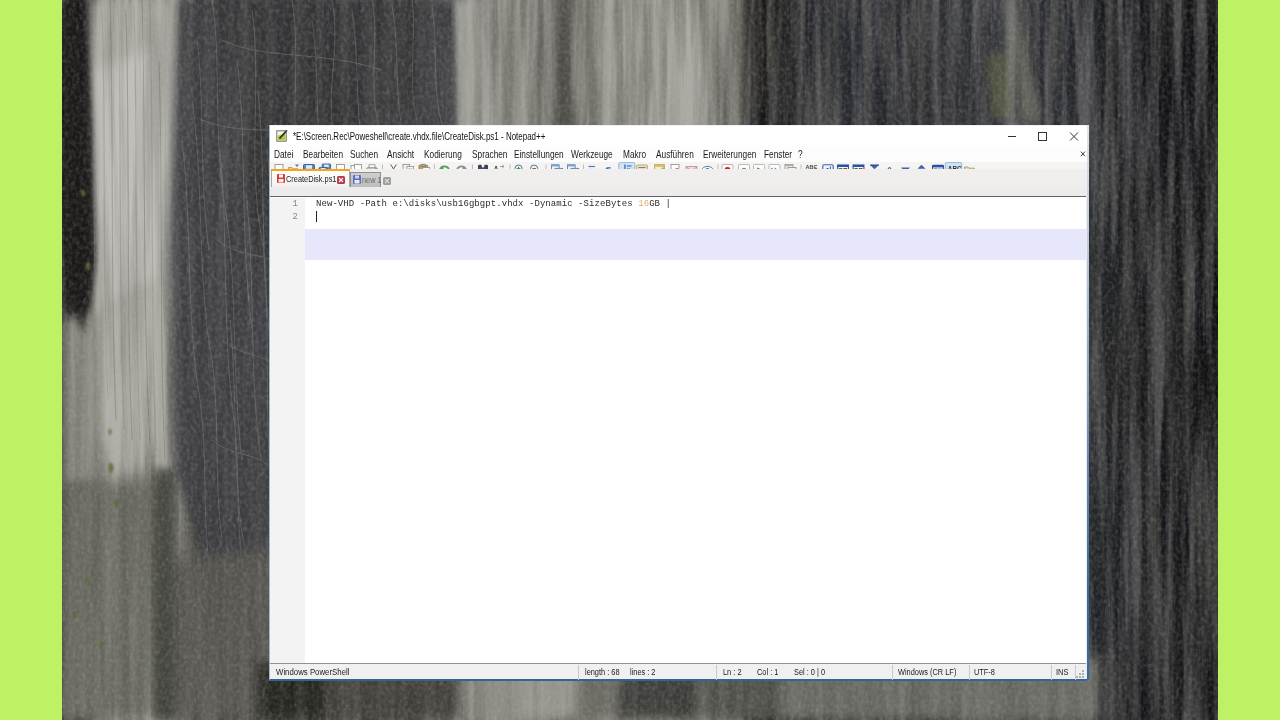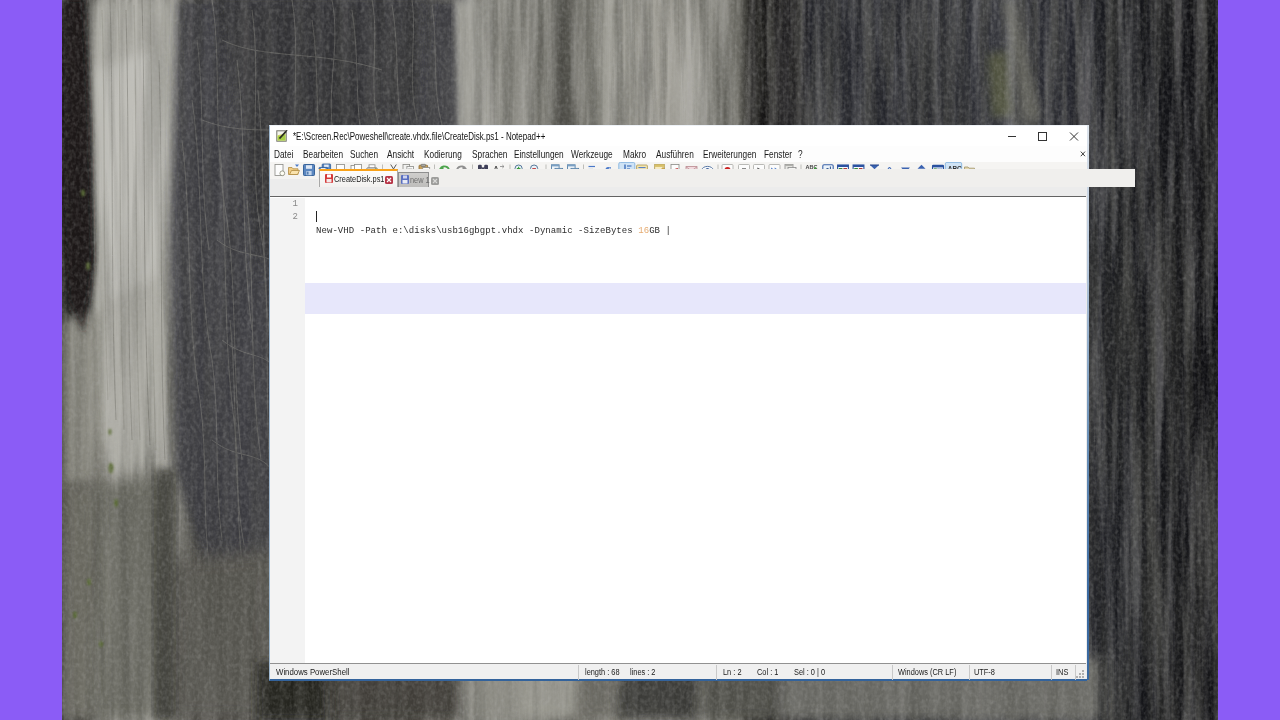--- a/index.html
+++ b/index.html
@@ -1,43 +1,43 @@
 <!DOCTYPE html>
 <html><head>
 <meta charset="utf-8">
 <style>
   html,body{margin:0;padding:0;width:1280px;height:720px;overflow:hidden;background:#000;}
   *{box-sizing:border-box;}
-  #stage{position:absolute;left:0;top:0;width:1280px;height:720px;background:#8b5cf6;font-family:"Liberation Sans",sans-serif;}
+  #stage{position:absolute;left:0;top:0;width:1280px;height:720px;background:#bef264;font-family:"Liberation Sans",sans-serif;}
   #photo{position:absolute;left:62px;top:0;width:1156px;height:720px;}
   #win{position:absolute;left:269px;top:125px;width:818px;height:556px;
        background:#ececec;border-left:1px solid #9fb8cf;
        border-bottom:2px solid #33639c;border-top:1px solid #eef2f7;}
   #rightborder{position:absolute;right:-2px;top:-1px;width:2px;height:555px;
        background:linear-gradient(180deg,#dde4ec 0%,#b5c6da 25%,#6d92b8 55%,#3a69a0 85%);}
   .abs{position:absolute;}
   #titlebar{position:absolute;left:0;top:0;width:100%;height:20px;background:#ffffff;}
   #title{position:absolute;left:23px;top:4px;font-size:10.5px;color:#111;white-space:pre;
          transform:scaleX(0.76);transform-origin:0 0;}
   #menubar{position:absolute;left:0;top:20px;width:100%;height:16px;background:#fdfdfd;font-size:11.5px;color:#1a1a1a;}
   #menubar span{position:absolute;top:2px;transform:scaleX(0.72);transform-origin:0 0;white-space:pre;margin-left:-1.5px;}
   #toolbar{position:absolute;left:0;top:36px;width:100%;height:17px;background:#f5f4f2;}
-  #tabbar{position:absolute;left:0;top:43px;width:100%;height:18px;background:#f0efed;margin-left:48px;}
+  #tabbar{position:absolute;left:0;top:43px;width:100%;height:18px;background:#f0efed;}
   #tab1{position:absolute;left:1px;top:0;width:78.5px;height:18px;background:linear-gradient(#fdfdfc,#f2f1ef);
         border:1px solid #a8a8a8;border-bottom:none;border-top:2.5px solid #f9a21a;}
   #tab1t{position:absolute;left:14px;top:3px;font-size:9px;color:#1c1c1c;transform:scaleX(0.82);transform-origin:0 0;white-space:pre;}
   #tab2{position:absolute;left:80.2px;top:2.5px;width:31px;height:15.5px;background:linear-gradient(#cfcecc,#bebdbb);
         border:1px solid #8f8f8f;border-bottom:none;}
   #tab2t{position:absolute;left:11px;top:2px;font-size:9px;color:#6e6e6e;transform:scaleX(0.82);transform-origin:0 0;white-space:pre;}
   #editor{position:absolute;left:0;top:70px;width:815.5px;height:467.5px;background:#fff;border-top:1px solid #636363;}
   #gutter{position:absolute;left:0;top:1px;width:35px;height:465px;background:#f3f3f3;color:#888;
           font-family:"Liberation Mono",monospace;font-size:9px;text-align:right;padding-right:7px;line-height:13px;}
   #code{position:absolute;left:35px;top:1px;right:0;height:465px;font-family:"Liberation Mono",monospace;
         font-size:9px;line-height:13px;color:#2e2e2e;}
-  .cline{height:31px;white-space:pre;padding-left:11px;letter-spacing:0.06px;margin-top:27px;}
+  .cline{height:31px;white-space:pre;padding-left:11px;letter-spacing:0.06px;}
   .curline{background:#e7e7fb;}
   #caret{position:absolute;left:45.5px;top:14px;width:1.2px;height:11px;background:#222;}
   #status{position:absolute;left:0;bottom:0;width:816px;height:16.5px;background:#f0f0f0;border-top:1px solid #919191;
           font-size:8.5px;color:#1a1a1a;text-align:right;}
   #status span{position:absolute;top:3.5px;transform:scaleX(0.87);transform-origin:0 0;white-space:pre;}
   .vsep{position:absolute;top:1px;width:1px;height:15px;background:#c9c9c9;}
 </style>
 </head>
 <body>
 <div id="stage">

